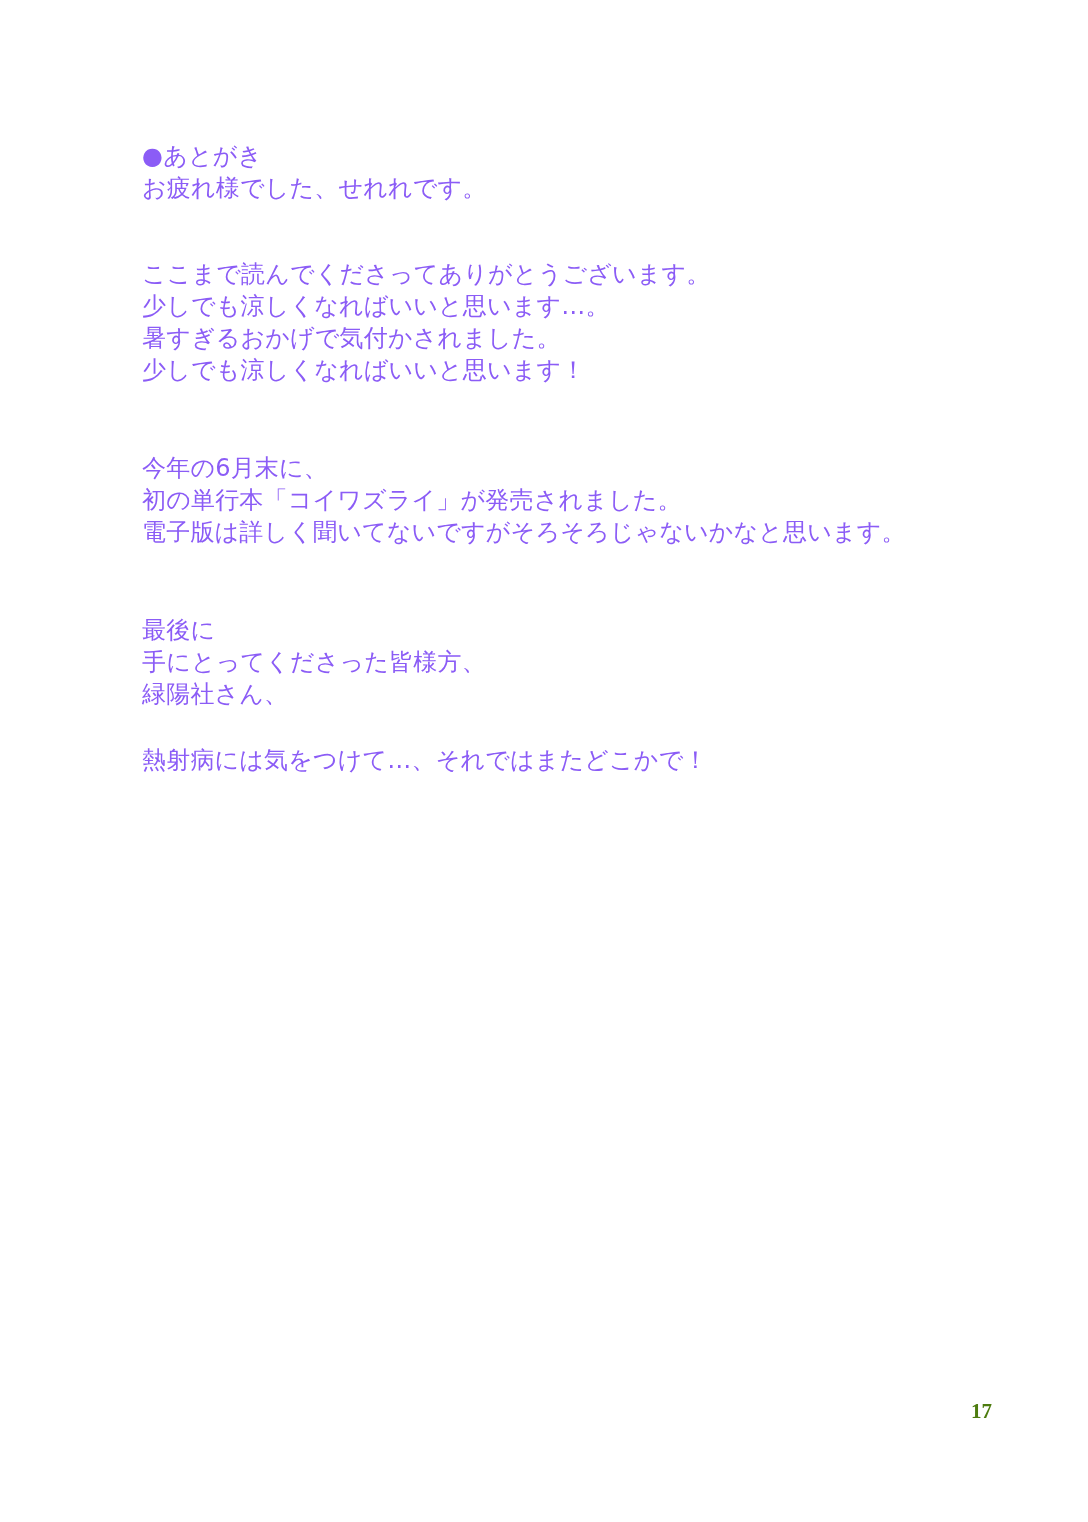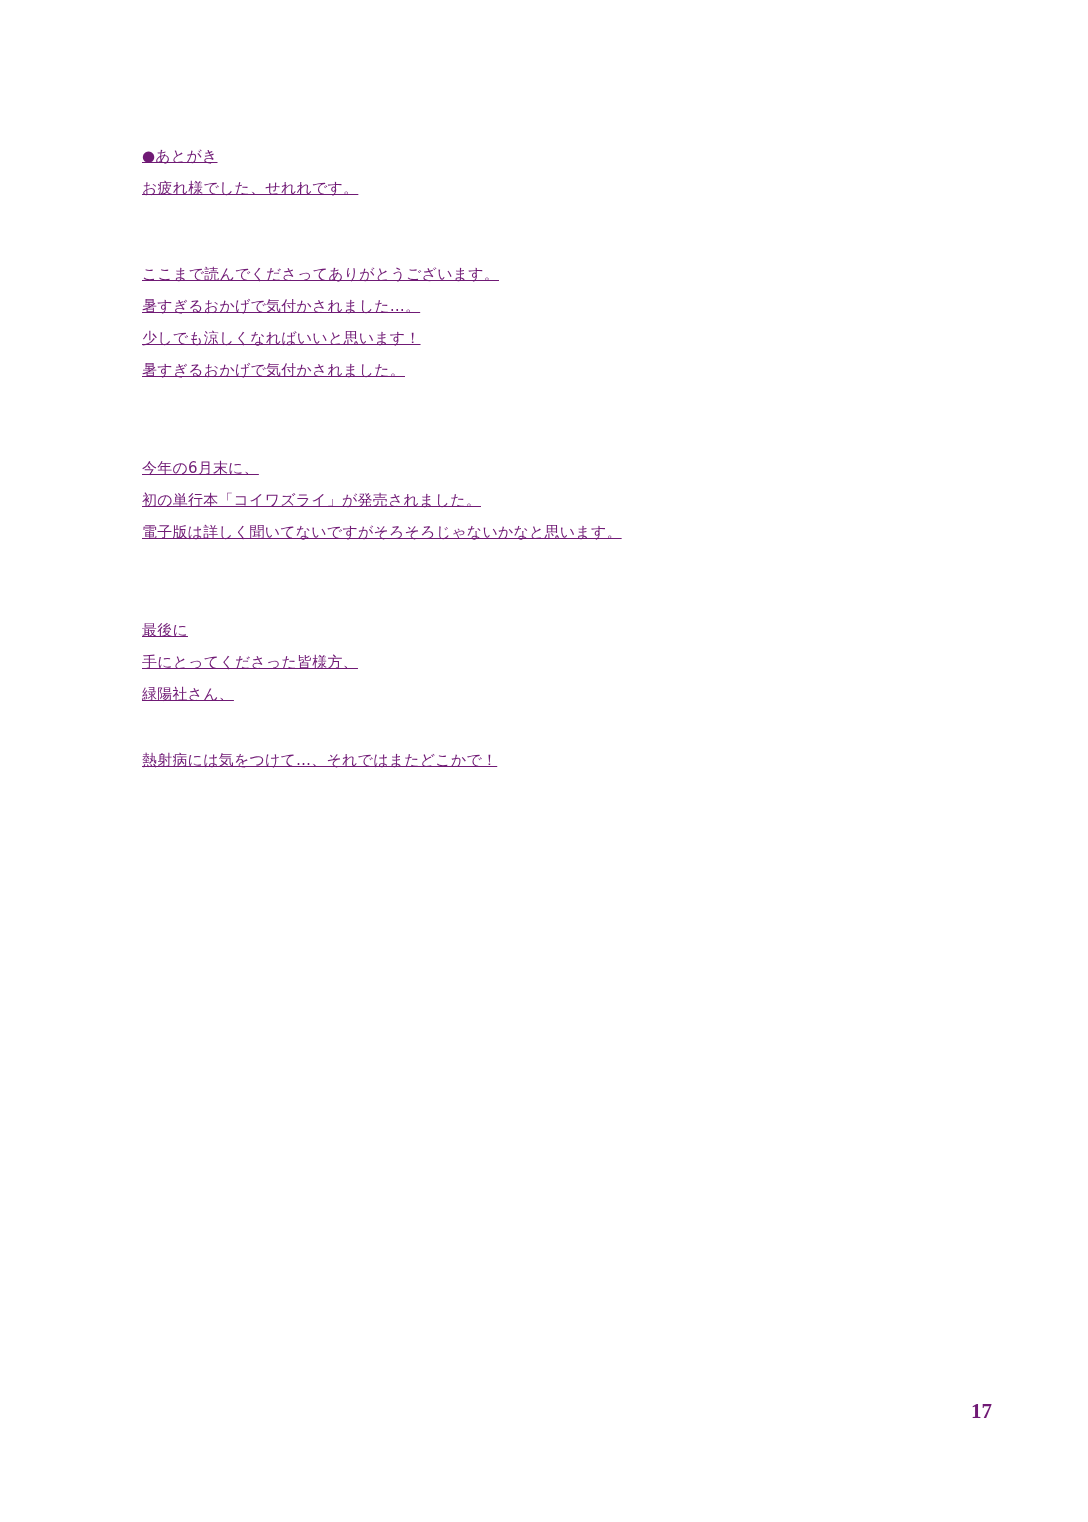--- a/index.html
+++ b/index.html
@@ -20,68 +20,67 @@
     inset: 0;
     background: #ffffff;
   }
   .afterword {
     position: absolute;
     left: 142px;
     top: 140px;
     width: 820px;
   }
   .line {
-    font-size: 15px;
+    font-size: 24px;
     line-height: 32px;
     letter-spacing: 0.2px;
     white-space: pre;
-    color: #701a75;
-    text-decoration: underline;
+    color: #8b5cf6;
   }
   .block {
     margin: 0;
   }
   .gap-lg {
     height: 54px;
   }
   .gap-xl {
     height: 66px;
   }
   .gap-md {
     height: 34px;
   }
   .page-number {
     position: absolute;
     right: 96px;
     bottom: 98px;
     font-size: 21px;
     font-weight: 700;
-    color: #701a75;
+    color: #4d7c0f;
     font-family: "Liberation Serif", "DejaVu Serif", serif;
   }
 </style>
 </head>
 <body>
 
 <div class="page">
 
   <div class="afterword">
 
     <div class="block">
       <div class="line">●あとがき</div>
       <div class="line">お疲れ様でした、せれれです。</div>
     </div>
 
     <div class="gap-lg"></div>
 
     <div class="block">
       <div class="line">ここまで読んでくださってありがとうございます。</div>
-      <div class="line">暑すぎるおかげで気付かされました…。</div>
+      <div class="line">少しでも涼しくなればいいと思います…。</div>
+      <div class="line">暑すぎるおかげで気付かされました。</div>
       <div class="line">少しでも涼しくなればいいと思います！</div>
-      <div class="line">暑すぎるおかげで気付かされました。</div>
     </div>
 
     <div class="gap-xl"></div>
 
     <div class="block">
       <div class="line">今年の6月末に、</div>
       <div class="line">初の単行本「コイワズライ」が発売されました。</div>
       <div class="line">電子版は詳しく聞いてないですがそろそろじゃないかなと思います。</div>
     </div>
 

